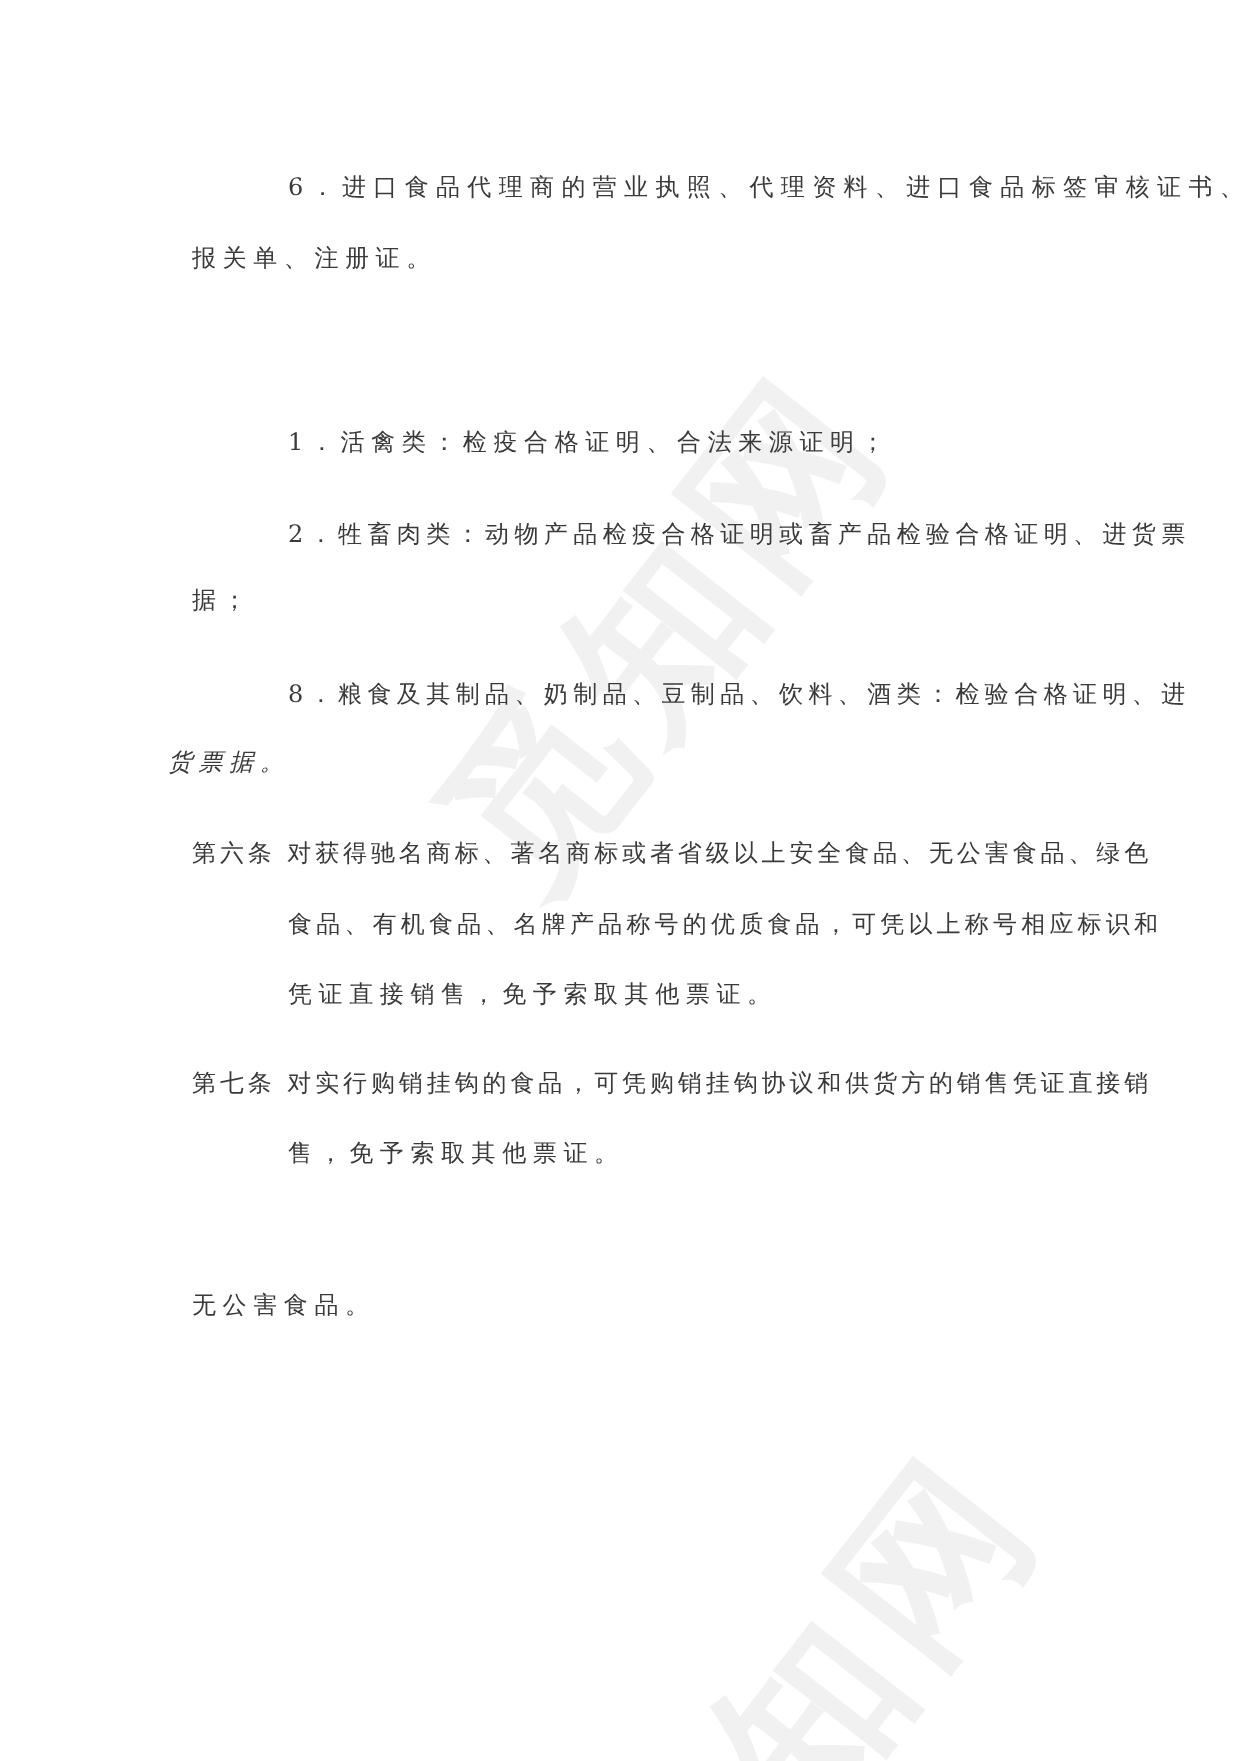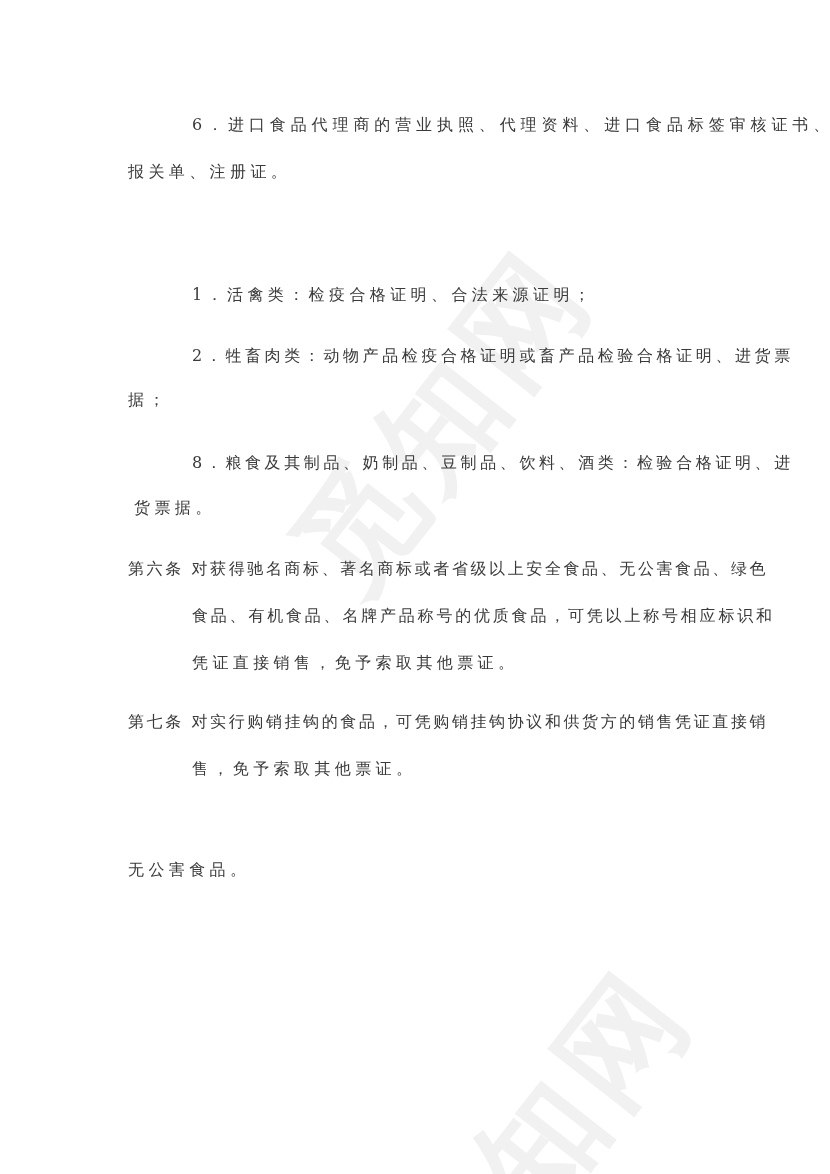--- a/index.html
+++ b/index.html
@@ -19,20 +19,20 @@
 <div class="page">
   <div class="watermark wm1">觅知网</div>
   <div class="watermark wm2">觅知网</div>
 
   <div class="line" style="left:192px;top:115px;letter-spacing:4.9px;">6．进口食品代理商的营业执照、代理资料、进口食品标签审核证书、</div>
   <div class="line" style="left:128px;top:162px;">报关单、注册证。</div>
   <div class="line" style="left:192px;top:285px;">1．活禽类：检疫合格证明、合法来源证明；</div>
   <div class="line" style="left:192px;top:346px;letter-spacing:3.6px;">2．牲畜肉类：动物产品检疫合格证明或畜产品检验合格证明、进货票</div>
   <div class="line" style="left:128px;top:390px;">据；</div>
   <div class="line" style="left:192px;top:453px;letter-spacing:3.6px;">8．粮食及其制品、奶制品、豆制品、饮料、酒类：检验合格证明、进</div>
-  <div class="line" style="left:134px;top:498px;">货票据。</div>
+  <div class="line" style="left:112px;top:498px;font-style:italic;">货票据。</div>
   <div class="line" style="left:128px;top:559px;letter-spacing:2.6px;text-align:right;">第六条 对获得驰名商标、著名商标或者省级以上安全食品、无公害食品、绿色</div>
   <div class="line" style="left:192px;top:606px;letter-spacing:2.8px;">食品、有机食品、名牌产品称号的优质食品，可凭以上称号相应标识和</div>
   <div class="line" style="left:192px;top:653px;text-align:center;">凭证直接销售，免予索取其他票证。</div>
   <div class="line" style="left:128px;top:712px;letter-spacing:2.6px;">第七条 对实行购销挂钩的食品，可凭购销挂钩协议和供货方的销售凭证直接销</div>
   <div class="line" style="left:192px;top:759px;">售，免予索取其他票证。</div>
   <div class="line" style="left:128px;top:860px;">无公害食品。</div>
 </div>
 
 </body></html>

